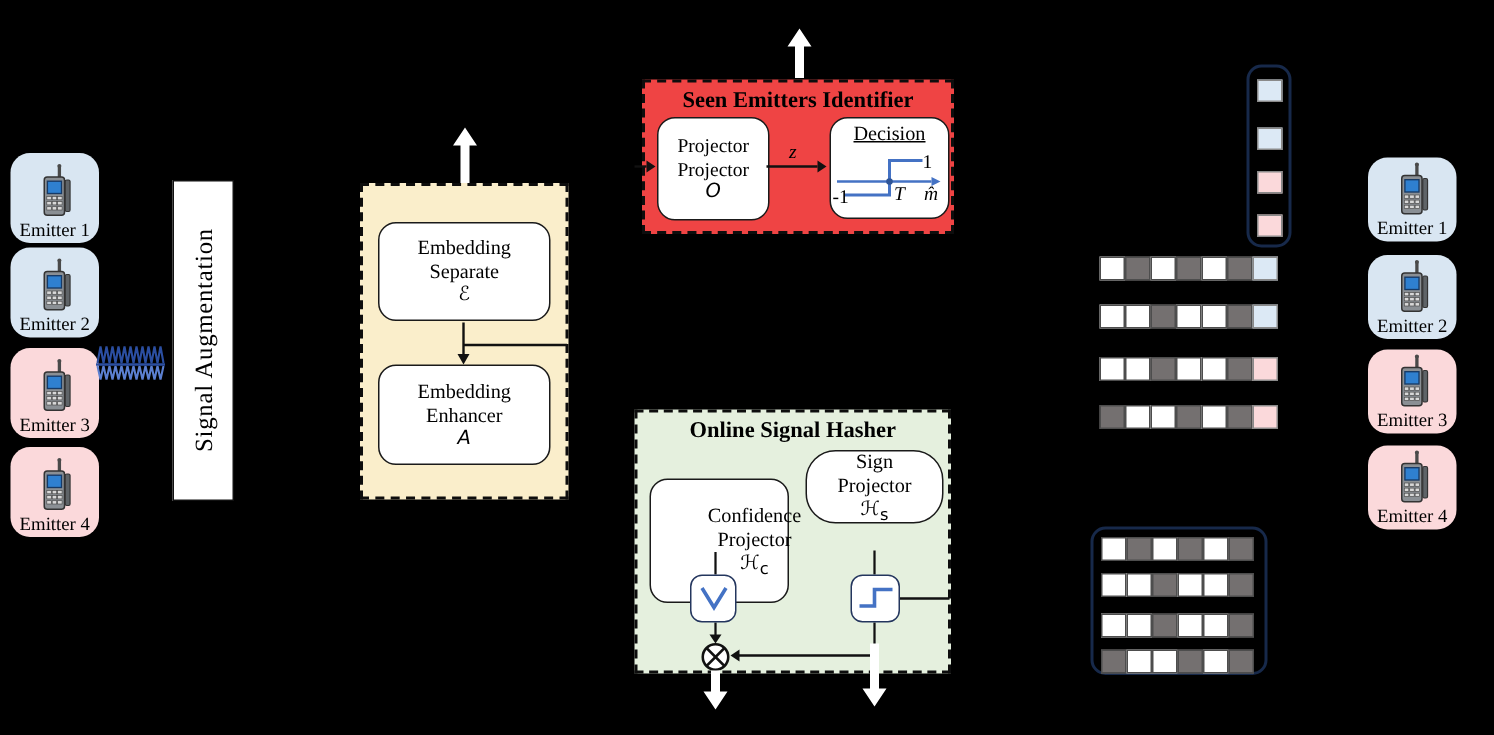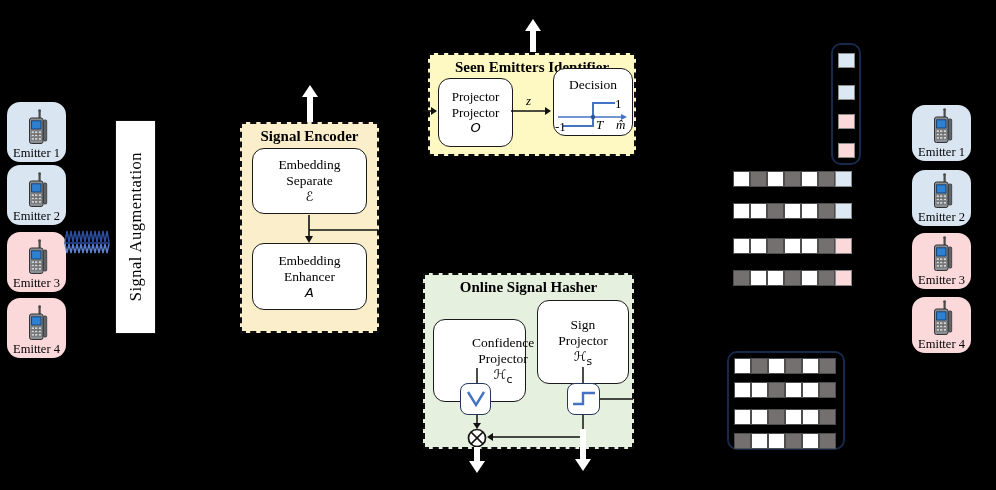--- a/index.html
+++ b/index.html
@@ -11,21 +11,21 @@
            align-items:center;justify-content:flex-end;padding-bottom:2px;box-sizing:border-box;}
   .emitter .elabel{font-size:12.5px;line-height:1.05;white-space:nowrap;}
   .emitter svg{display:block;margin-bottom:1px;}
   
   .aug{position:absolute;left:115px;top:120px;width:41px;height:214px;background:#fff;
        border:1.5px solid #111;box-sizing:border-box;display:flex;align-items:center;justify-content:center;}
   .vtext{writing-mode:vertical-rl;transform:rotate(180deg);font-size:16.5px;letter-spacing:.5px;}
   
   .dashed{position:absolute;border:2.4px dashed #0d0d0d;box-sizing:border-box;}
   .encoder{left:240px;top:122px;width:139px;height:211px;background:#FAEECB;}
-  .identifier{left:428px;top:53px;width:208px;height:103px;background:#fef9c3;}
+  .identifier{left:428px;top:53px;width:208px;height:103px;background:#ef4444;}
   .hasher{left:423px;top:273px;width:211px;height:176px;background:#E5F0DE;}
   .ptitle{position:absolute;left:0;right:0;top:4px;text-align:center;font-weight:bold;font-size:15px;}
   
   .wbox{position:absolute;background:#fff;border:1.6px solid #1a1a1a;border-radius:12px;box-sizing:border-box;
         display:flex;flex-direction:column;align-items:center;justify-content:center;
         font-size:13.5px;line-height:1.2;text-align:center;}
   .sym{font-family:"DejaVu Sans","DejaVu Serif",serif;font-size:13px;}
   .ital{font-style:italic;}
   
   .opbox{position:absolute;background:#fff;border:1.8px solid #24365E;border-radius:8px;box-sizing:border-box;
@@ -221,41 +221,40 @@
       <path d="M1 17 L3 26 L5 17 L7 26 L9 17 L11 26 L13 17 L15 26 L17 17 L19 26 L21 17 L23 26 L25 17 L27 26 L29 17 L31 26 L33 17 L35 26 L37 17 L39 26 L41 17 L43 26 L45 17" fill="none" stroke="#5B7FD0" stroke-width="1.4"></path>
       <line x1="0" y1="16" x2="46" y2="16" stroke="#2B4EA0" stroke-width="1.6"></line>
     </svg>
   </div>
 
   <div class="aug">
     <span class="vtext">Signal Augmentation</span>
   </div>
 
   <div class="dashed encoder">
-    <div class="ptitle">Signal Encoder</div>
     <div class="wbox" style="left:10px;top:24px;width:115px;height:66px;">
       <span>Embedding</span>
       <span>Separate</span>
       <span class="sym ital">ℰ</span>
     </div>
     <div class="wbox" style="left:10px;top:119px;width:115px;height:67px;">
       <span>Embedding</span>
       <span>Enhancer</span>
       <span class="sym ital">A</span>
     </div>
   </div>
 
   <div class="dashed identifier">
     <div class="ptitle">Seen Emitters Identifier</div>
     <div class="wbox" style="left:8px;top:23px;width:75px;height:69px;font-size:13px;">
       <span>Projector</span>
       <span>Projector</span>
       <span class="sym ital">O</span>
     </div>
-    <div class="wbox" style="left:123px;top:13px;width:80px;height:68px;justify-content:flex-end;padding-top:2px;">
+    <div class="wbox" style="left:123px;top:23px;width:80px;height:68px;justify-content:flex-start;padding-top:2px;text-decoration:underline;">
       <span>Decision</span>
       <svg width="76" height="42" viewBox="0 0 76 42">
         <line x1="3" y1="24" x2="66" y2="24" stroke="#4472C4" stroke-width="1.6"></line>
         <polygon points="66,21 66,27 72,24" fill="#4472C4"></polygon>
         <polyline points="8,33 38,33 38,10 60,10" fill="none" stroke="#4472C4" stroke-width="2"></polyline>
         <circle cx="38" cy="24" r="2.2" fill="#2F5597"></circle>
         <text x="60" y="15" font-size="13">1</text>
         <text x="0" y="38" font-size="13">-1</text>
         <text x="41" y="36" font-size="13" font-style="italic">T</text>
         <text x="61" y="36" font-size="13" font-style="italic">m̂</text>
@@ -264,21 +263,21 @@
     <span class="abs ital" style="left:96px;top:38px;font-size:13px;">z</span>
   </div>
 
   <div class="dashed hasher">
     <div class="ptitle">Online Signal Hasher</div>
     <div class="wbox" style="left:8px;top:44px;width:93px;height:83px;padding-left:47px;">
       <span>Confidence</span>
       <span>Projector</span>
       <span class="sym"><span>ℋ</span><sub>c</sub></span>
     </div>
-    <div class="wbox" style="left:112px;top:25px;width:92px;height:84px;">
+    <div class="wbox" style="left:112px;top:25px;width:92px;height:49px;border-radius:20px;">
       <span>Sign</span>
       <span>Projector</span>
       <span class="sym"><span>ℋ</span><sub>s</sub></span>
     </div>
   </div>
 
   <div class="opbox" style="left:460px;top:383px;width:31px;height:32px;z-index:4;">
     <svg width="24" height="20" viewBox="0 0 24 20">
       <polyline points="4,3 12,16 20,3" fill="none" stroke="#4472C4" stroke-width="2.4"></polyline>
     </svg>

